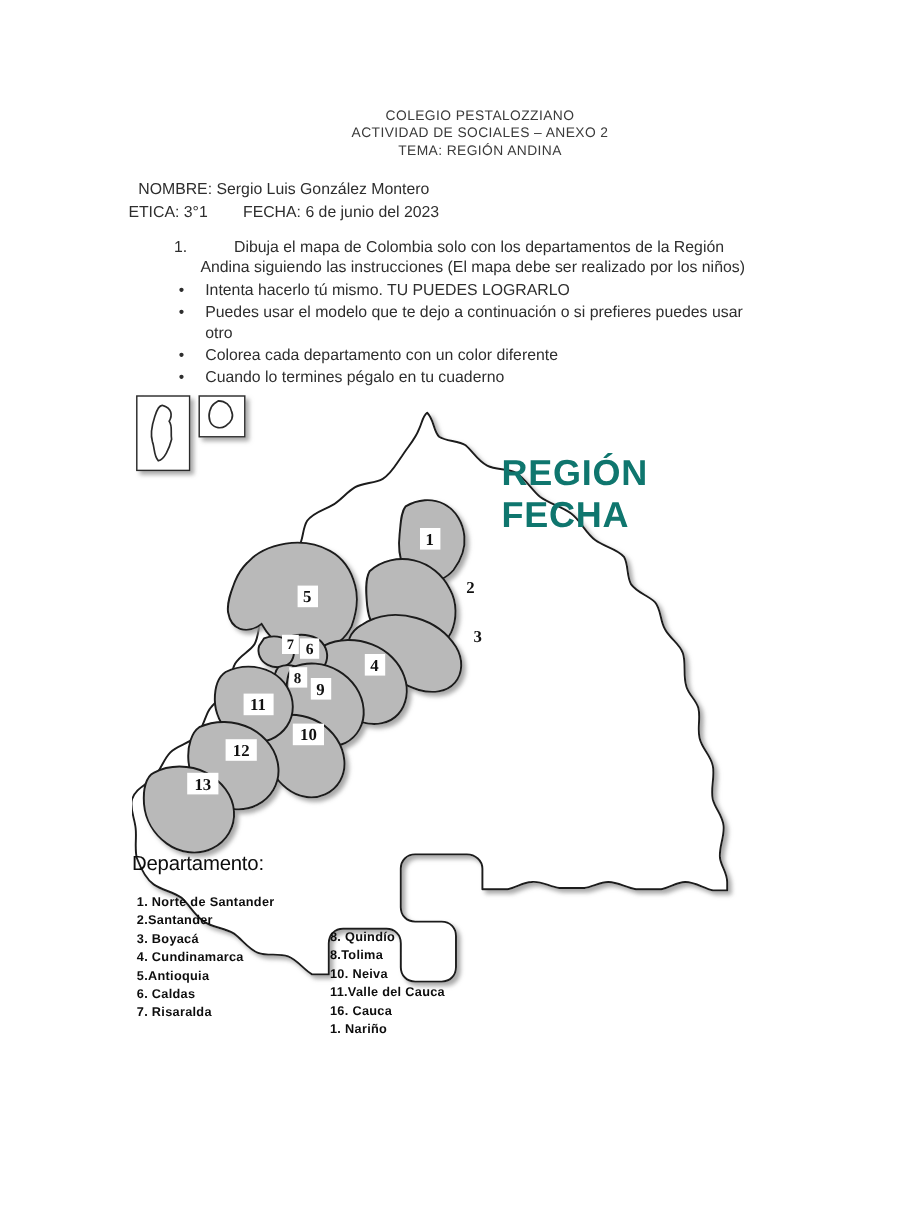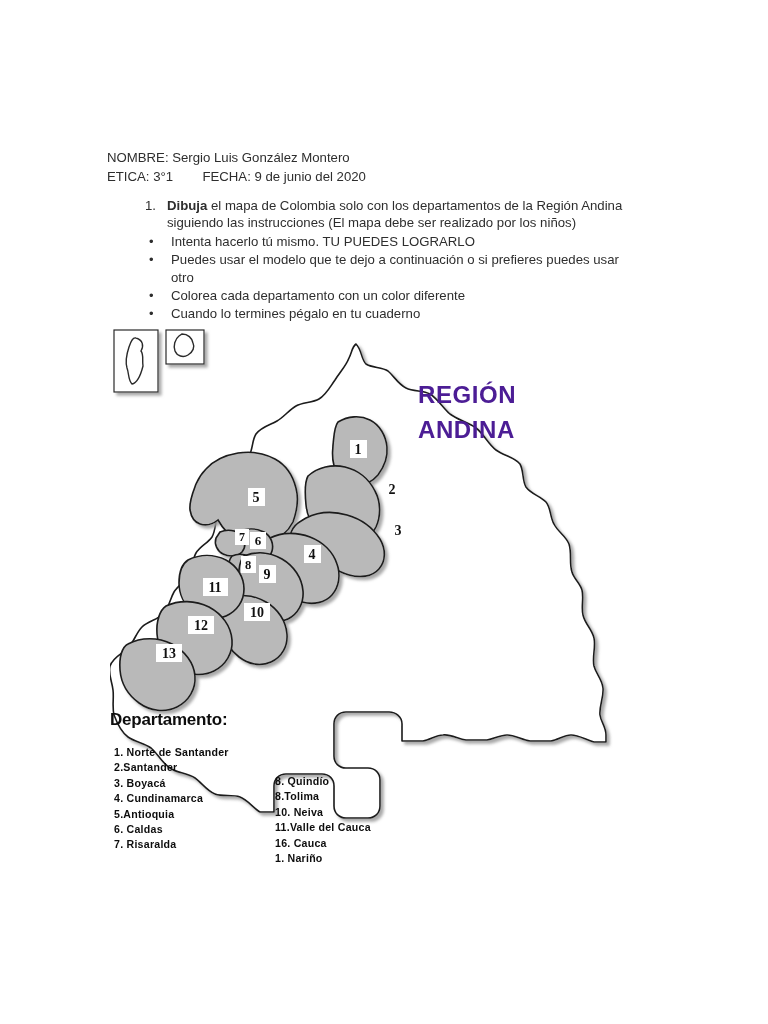--- a/index.html
+++ b/index.html
@@ -45,20 +45,21 @@
   .header-block div { white-space: nowrap; }
 
   
   .meta {
     position: absolute;
     left: 107px;
     top: 148px;
     font-size: 13.2px;
     line-height: 19px;
     color: #2e2e2e;
+    text-align: center;
   }
   .meta .gap { display: inline-block; width: 22px; }
 
   
   .instructions {
     position: absolute;
     left: 107px;
     top: 197px;
     width: 530px;
     font-size: 13.2px;
@@ -67,21 +68,21 @@
   }
   .num-item {
     display: flex;
     margin-left: 38px;
   }
   .num-item .marker {
     width: 22px;
     flex: 0 0 22px;
   }
   .num-item .body { flex: 1; }
-  .num-item .body b { font-weight: bold; }
+  .num-item .body b { font-weight: normal; margin-left: 28px; }
 
   .bullets {
     margin: 0;
     padding: 0;
     list-style: none;
     margin-left: 38px;
   }
   .bullets li {
     display: flex;
     margin-top: 1px;
@@ -103,37 +104,37 @@
     top: 326px;
     width: 520px;
     height: 545px;
   }
   .map-svg { display: block; width: 520px; height: 545px; }
 
   .region-title {
     position: absolute;
     left: 418px;
     top: 377px;
-    font-size: 24px;
+    font-size: 30px;
     font-weight: bold;
     line-height: 35px;
     letter-spacing: 0.6px;
-    color: #4c1d95;
+    color: #0f766e;
   }
 
   
   .legend {
     position: absolute;
     left: 110px;
     top: 710px;
     width: 310px;
   }
   .legend-title {
     font-size: 17px;
-    font-weight: bold;
+    font-weight: normal;
     letter-spacing: -0.2px;
     color: #0d0d0d;
     margin-bottom: 3px;
   }
   .legend-cols {
     position: relative;
     font-size: 10.6px;
     font-weight: bold;
     line-height: 15.4px;
     letter-spacing: 0.25px;
@@ -146,32 +147,37 @@
   .legend-col.left { left: 4px; }
   .legend-col.right { left: 165px; top: 29px; margin-top: 12px; }
   .legend-item { white-space: nowrap; }
 </style>
 </head>
 <body>
 
 <div class="page">
 
 
+  <div class="header-block">
+    <div>COLEGIO PESTALOZZIANO</div>
+    <div>ACTIVIDAD DE SOCIALES – ANEXO 2</div>
+    <div>TEMA: REGIÓN ANDINA</div>
+  </div>
 
   <div class="meta">
     <div>
       <span>NOMBRE:</span>
       <span>Sergio Luis González Montero</span>
     </div>
     <div>
       <span>ETICA:</span>
       <span>3°1</span>
       <span class="gap"></span>
       <span>FECHA:</span>
-      <span>9 de junio del 2020</span>
+      <span>6 de junio del 2023</span>
     </div>
   </div>
 
   <div class="instructions">
     <div class="num-item">
       <span class="marker">1.</span>
       <span class="body"><b>Dibuja</b><span> el mapa de Colombia solo con los departamentos de la Región Andina siguiendo las instrucciones (El mapa debe ser realizado por los niños)</span></span>
     </div>
     <ul class="bullets">
       <li>
@@ -402,21 +408,21 @@
         <g>
           <rect x="46" y="318" width="26" height="18" fill="#ffffff"></rect>
           <text x="59" y="332" font-size="14" font-weight="bold" fill="#111111" text-anchor="middle" font-family="Liberation Serif, serif">13</text>
         </g>
       </g>
     </svg>
   </div>
 
   <div class="region-title">
     <div>REGIÓN</div>
-    <div>ANDINA</div>
+    <div>FECHA</div>
   </div>
 
   <div class="legend">
     <div class="legend-title">Departamento:</div>
     <div class="legend-cols">
       <div class="legend-col left">
         <div class="legend-item">1. Norte de Santander</div>
         <div class="legend-item">2.Santander</div>
         <div class="legend-item">3. Boyacá</div>
         <div class="legend-item">4. Cundinamarca</div>

